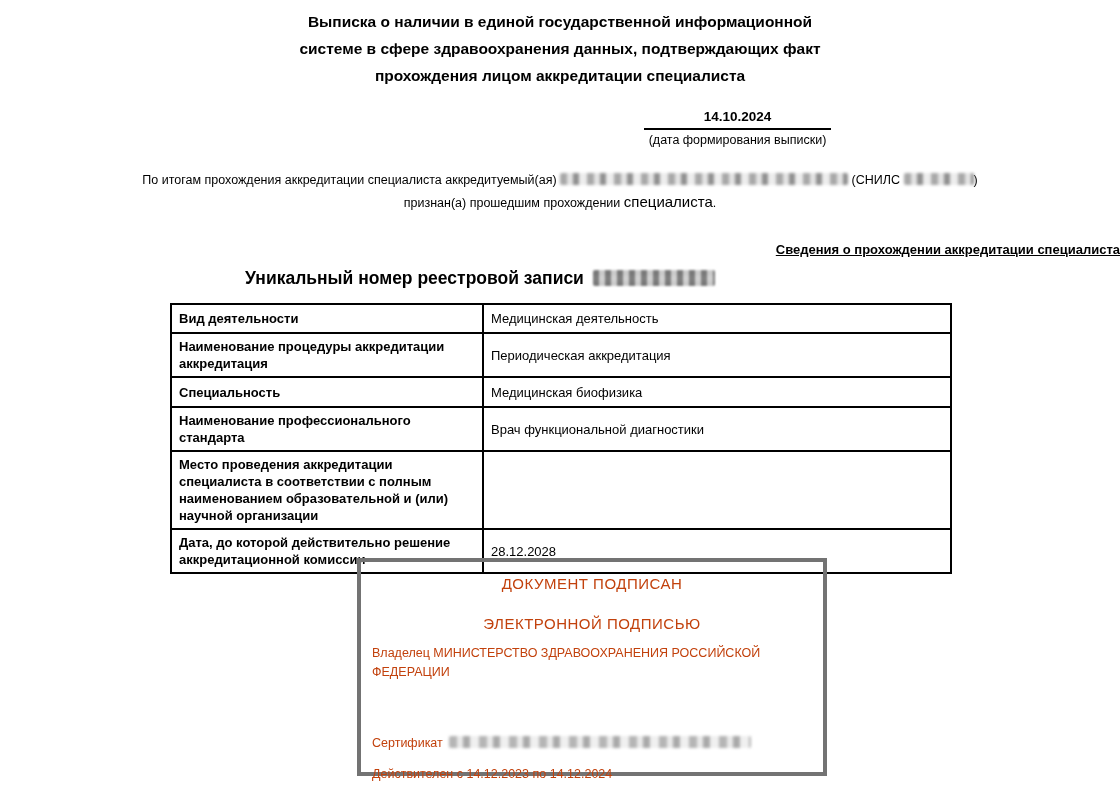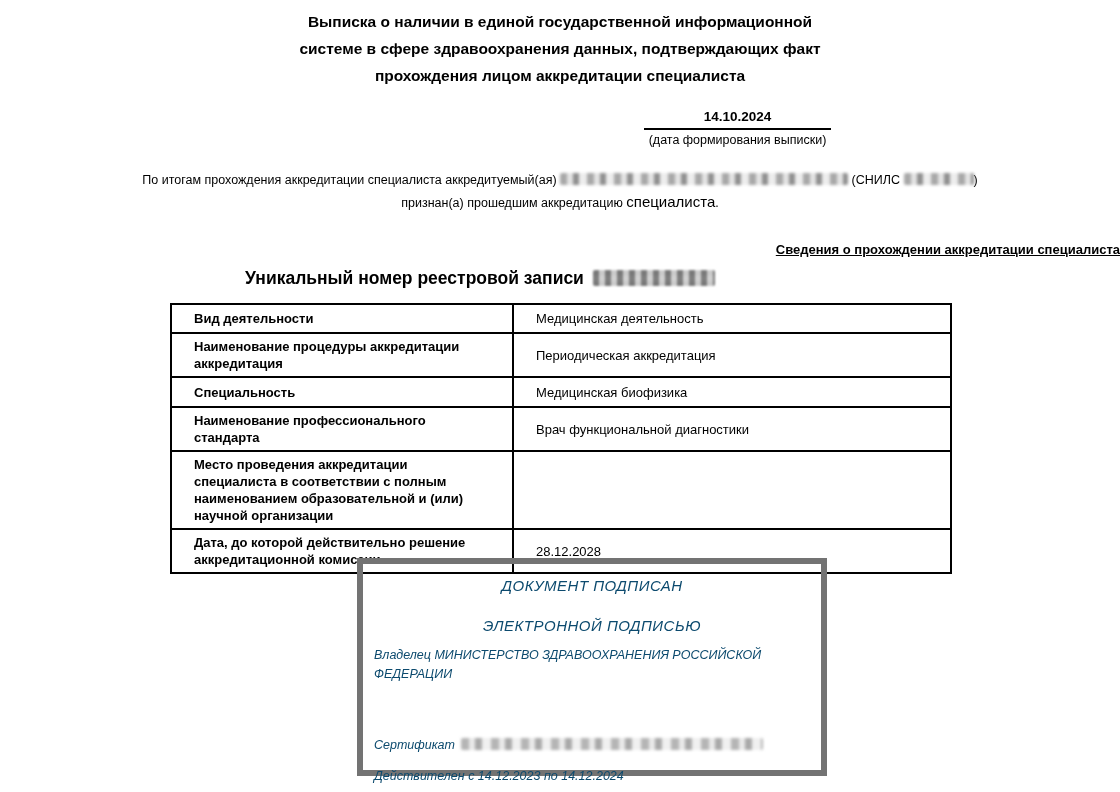--- a/index.html
+++ b/index.html
@@ -85,39 +85,38 @@
     position: absolute;
     top: 303px; left: 170px;
     width: 782px;
     border-collapse: collapse;
     table-layout: fixed;
   }
   .acc-table td {
     border: 2px solid #000;
     font-size: 13px;
     line-height: 17px;
-    padding: 4px 22px;
+    padding: 4px 7px;
     vertical-align: middle;
   }
   .acc-table td.lbl { width: 296px; font-weight: bold; }
   .r1 td { height: 19px; }
   .r2 td { height: 33px; }
   .r3 td { height: 20px; }
   .r4 td { height: 21px; }
   .r5 td { height: 55px; }
   .r6 td { height: 31px; }
 
   
   .sig-box {
     top: 558px; left: 357px;
     width: 470px; height: 218px;
     box-sizing: border-box;
-    border: 6px solid #737373;
-    color: #0c4a6e;
-    font-style: italic;
+    border: 4px solid #737373;
+    color: #c2410c;
   }
   .sig-header {
     text-align: center;
     font-size: 15px;
     letter-spacing: 0.5px;
   }
   .sig-h1 { margin-top: 13px; }
   .sig-h2 { margin-top: 23px; }
   .sig-body { font-size: 12.5px; line-height: 19px; padding: 0 10px 0 11px; }
   .sig-cert { margin-top: 52px; }
@@ -140,21 +139,21 @@
 </div>
 
 <div class="abs intro">
   <div>
     <span>По итогам прохождения аккредитации специалиста аккредитуемый(ая)</span>
     <span class="redact redact-name"></span>
     <span>(СНИЛС</span>
     <span class="redact redact-snils"></span><span>)</span>
   </div>
   <div>
-    <span>признан(а) прошедшим аккредитацию</span>
+    <span>признан(а) прошедшим прохождении</span>
     <span class="big">специалиста</span><span>.</span>
   </div>
 </div>
 
 <div class="abs section-heading">Сведения о прохождении аккредитации специалиста</div>
 
 <div class="abs registry-line">
   <span>Уникальный номер реестровой записи</span><span class="redact redact-reg"></span>
 </div>
 

